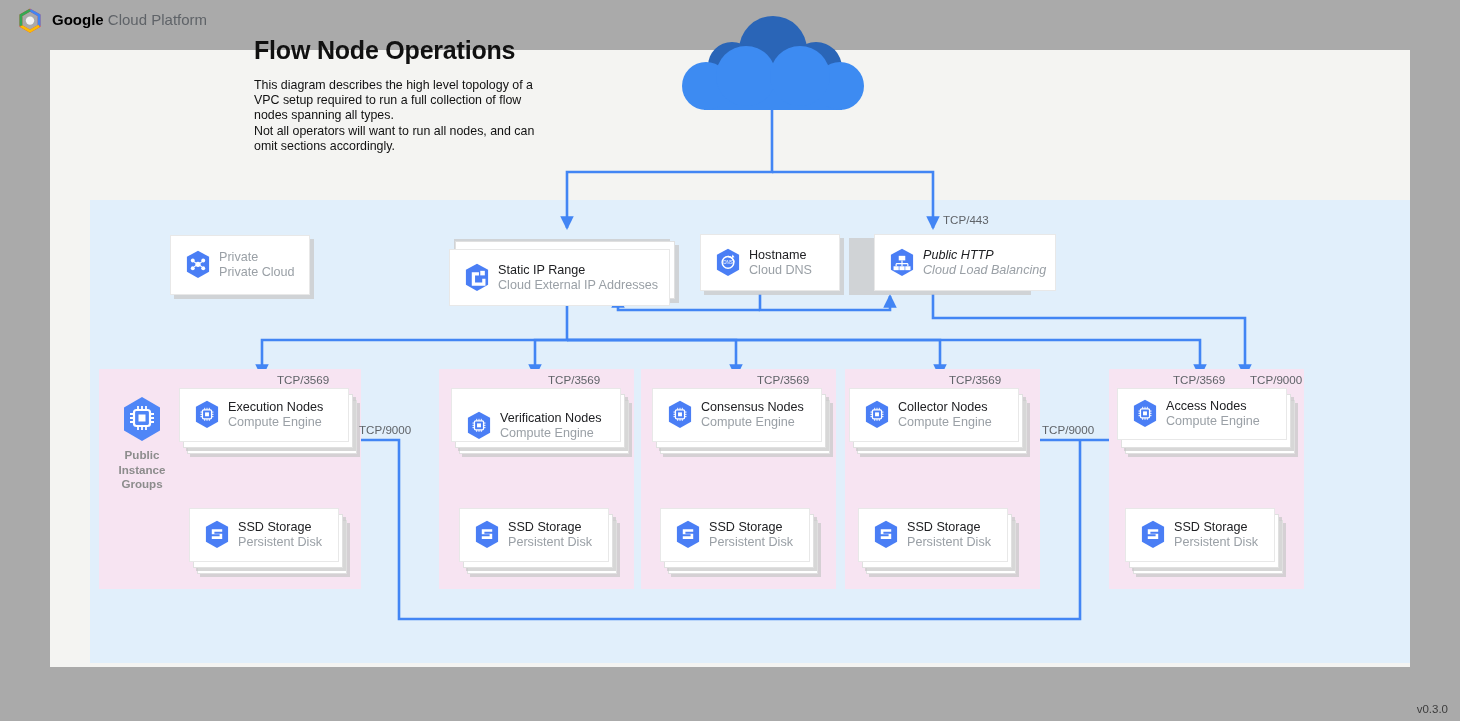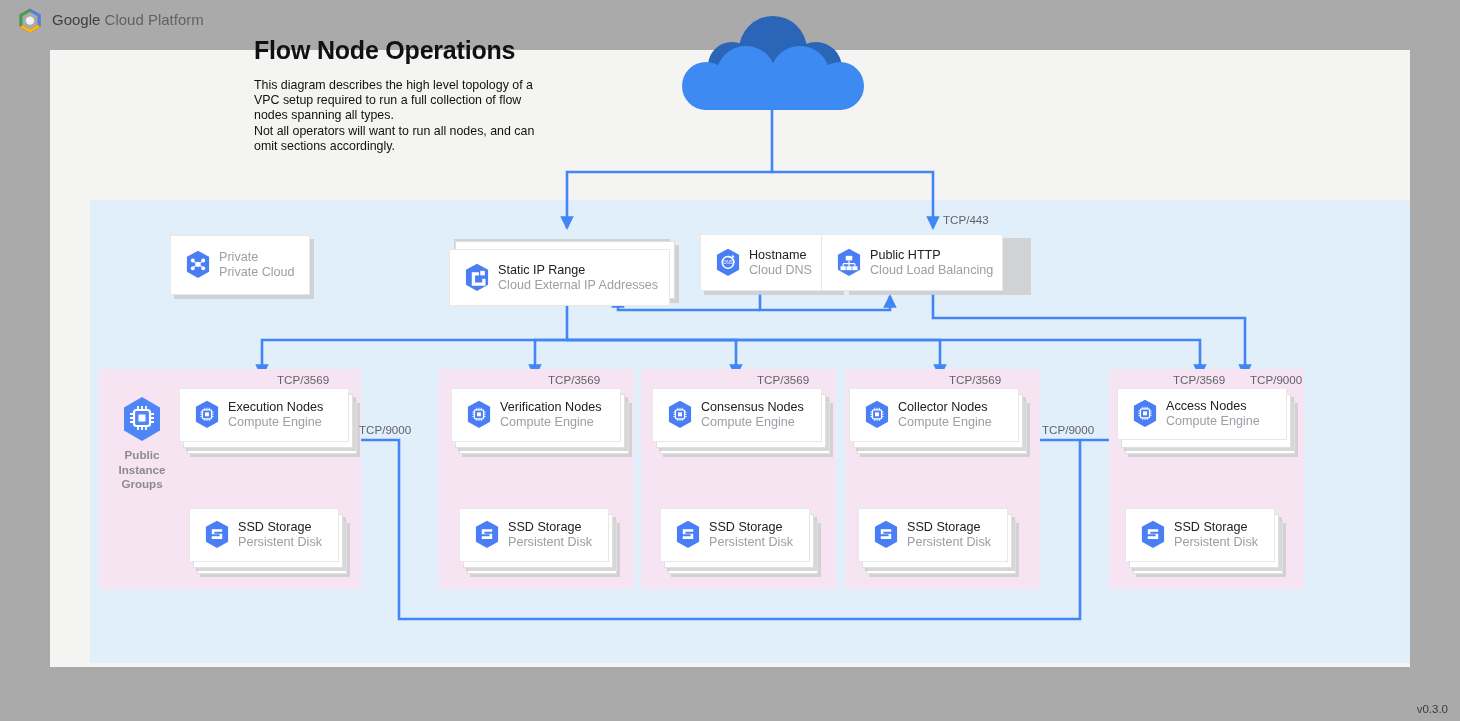--- a/index.html
+++ b/index.html
@@ -10,21 +10,21 @@
   }
   
   #canvas{position:absolute;left:50px;top:50px;width:1360px;height:617px;background:#f4f4f2;}
   #vpc-region{position:absolute;left:90px;top:200px;width:1320px;height:463px;background:#e1effb;}
   #vpc-shadow{position:absolute;left:1398px;top:206px;width:12px;height:457px;background:#9b9b9b;opacity:.55;}
 
   
   #gcp-bar{position:absolute;left:0;top:0;width:1460px;height:50px;}
   #gcp-logo{position:absolute;left:16px;top:8px;width:28px;height:28px;}
   #gcp-title{position:absolute;left:52px;top:11px;font-size:15px;color:#5f6368;white-space:nowrap;}
-  #gcp-title b{color:#404040;font-weight:normal;}
+  #gcp-title b{color:#000000;font-weight:bold;}
 
   #page-title{position:absolute;left:254px;top:36px;font-size:25px;font-weight:bold;color:#111;letter-spacing:-.2px;}
   #page-desc{position:absolute;left:254px;top:78px;width:290px;font-size:12.4px;line-height:15.2px;color:#111;}
 
   #version{position:absolute;right:12px;bottom:6px;font-size:11.5px;color:#3c3c3c;margin-left:8px;}
 
   
   #wires{position:absolute;left:0;top:0;width:1460px;height:721px;pointer-events:none;}
 
   
@@ -189,21 +189,21 @@
     <path d="M27 10 L30 14 L25.5 15 Z" fill="#fff"></path>
     <text x="20" y="25" font-size="7" fill="#fff" text-anchor="middle" font-family="sans-serif">DNS</text>
   </svg>
   <div class="txt">
     <div class="t1">Hostname</div>
     <div class="t2">Cloud DNS</div>
   </div>
 </div>
 
 <div class="shdw" style="left:849px;top:238px;width:182px;height:57px;"></div>
-<div class="card" style="left:821px;top:234px;width:182px;height:57px;">
+<div class="card" style="left:874px;top:234px;width:182px;height:57px;font-style:italic;">
   <svg class="ico" viewBox="0 0 40 46">
     <path d="M20 1 L37 10.5 L37 33.5 L20 43 L3 33.5 L3 10.5 Z" fill="#4a7ef5"></path>
     <rect x="15" y="12" width="10" height="7" fill="#fff"></rect>
     <g stroke="#fff" stroke-width="1.8">
         <path d="M20 19 L20 24 M11 24 L29 24 M11 24 L11 28 M20 24 L20 28 M29 24 L29 28"></path>
       </g>
     <g fill="#fff">
         <rect x="7" y="28" width="8" height="6"></rect>
         <rect x="16" y="28" width="8" height="6"></rect>
         <rect x="25" y="28" width="8" height="6"></rect>
@@ -256,21 +256,21 @@
   </svg>
       <div class="txt">
         <div class="t1">SSD Storage</div>
         <div class="t2">Persistent Disk</div>
       </div>
     </div>
     <div class="shdw" style="left: 462px; top: 403px; width: 170px; height: 54px;"></div>
     <div class="stk" style="left: 459px; top: 400px; width: 170px; height: 54px; z-index: 3;"></div>
     <div class="shdw" style="left: 458px; top: 397px; width: 170px; height: 54px;"></div>
     <div class="stk" style="left: 455px; top: 394px; width: 170px; height: 54px; z-index: 4;"></div>
-    <div class="card" style="left: 451px; top: 388px; width: 170px; height: 54px;">
+    <div class="card" style="left: 451px; top: 388px; width: 170px; height: 54px; align-items: flex-end;">
   <svg class="ico" viewBox="0 0 40 46">
     <path d="M20 1 L37 10.5 L37 33.5 L20 43 L3 33.5 L3 10.5 Z" fill="#4a7ef5"></path>
     <rect x="13" y="15" width="14" height="14" rx="2" fill="none" stroke="#fff" stroke-width="2"></rect>
     <rect x="17" y="19" width="6" height="6" fill="#fff"></rect>
     <g stroke="#fff" stroke-width="1.5">
       <path d="M16.5 15 v-3 M20 15 v-3 M23.5 15 v-3 M16.5 29 v3 M20 29 v3 M23.5 29 v3"></path>
       <path d="M13 18.5 h-3 M13 22 h-3 M13 25.5 h-3 M27 18.5 h3 M27 22 h3 M27 25.5 h3"></path>
     </g>
   </svg>
       <div class="txt">

